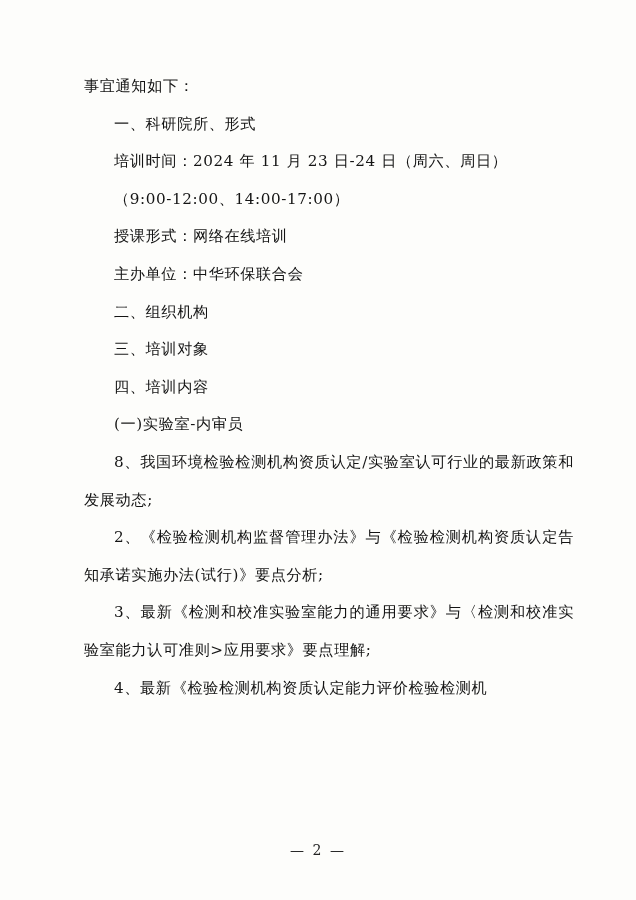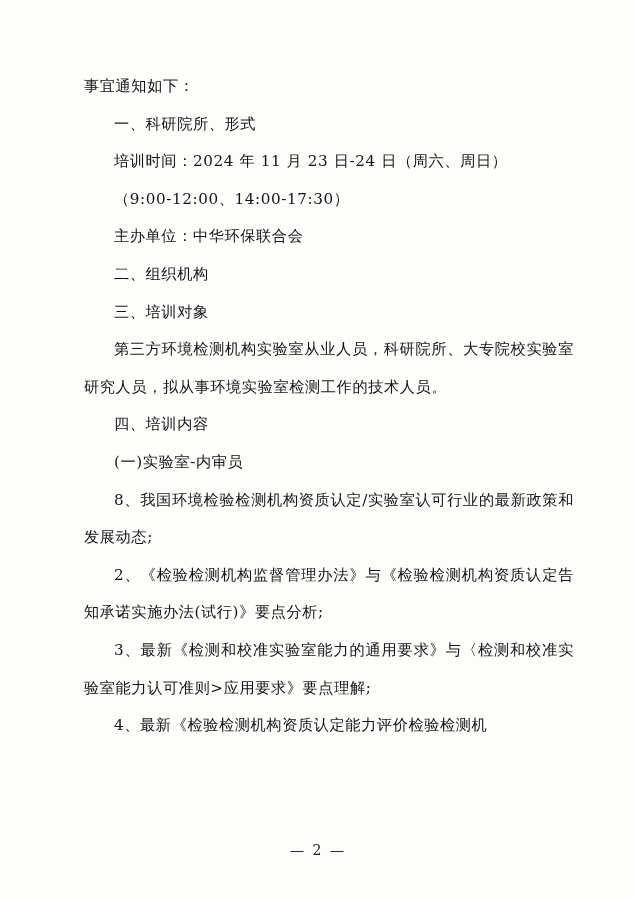--- a/index.html
+++ b/index.html
@@ -56,25 +56,25 @@
   }
 </style>
 </head>
 <body>
 
 <div class="page">
   <div class="doc-body">
     <p class="para indent-1">事宜通知如下：</p>
     <p class="para indent-2">一、科研院所、形式</p>
     <p class="para indent-2">培训时间：2024 年 11 月 23 日-24 日（周六、周日）</p>
-    <p class="para indent-2">（9:00-12:00、14:00-17:30）</p>
+    <p class="para indent-2">（9:00-12:00、14:00-17:00）</p>
+    <p class="para indent-2">授课形式：网络在线培训</p>
     <p class="para indent-2">主办单位：中华环保联合会</p>
     <p class="para indent-2">二、组织机构</p>
     <p class="para indent-2">三、培训对象</p>
-    <p class="para indent-2">第三方环境检测机构实验室从业人员，科研院所、大专院校实验室研究人员，拟从事环境实验室检测工作的技术人员。</p>
     <p class="para indent-2">四、培训内容</p>
     <p class="para indent-2">(一)实验室-内审员</p>
     <p class="para indent-2">8、我国环境检验检测机构资质认定/实验室认可行业的最新政策和发展动态;</p>
     <p class="para indent-2">2、《检验检测机构监督管理办法》与《检验检测机构资质认定告知承诺实施办法(试行)》要点分析;</p>
     <p class="para indent-2">3、最新《检测和校准实验室能力的通用要求》与〈检测和校准实验室能力认可准则&gt;应用要求》要点理解;</p>
     <p class="para indent-2">4、最新《检验检测机构资质认定能力评价检验检测机</p>
   </div>
   <div class="page-footer">
     <span class="page-number-wrap">— 2 —</span>
   </div>

